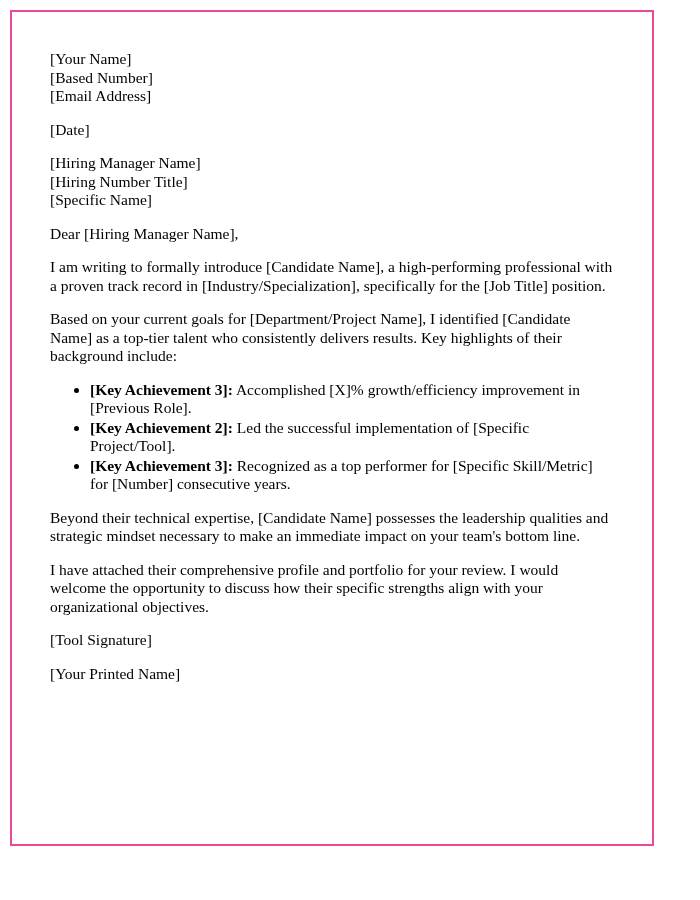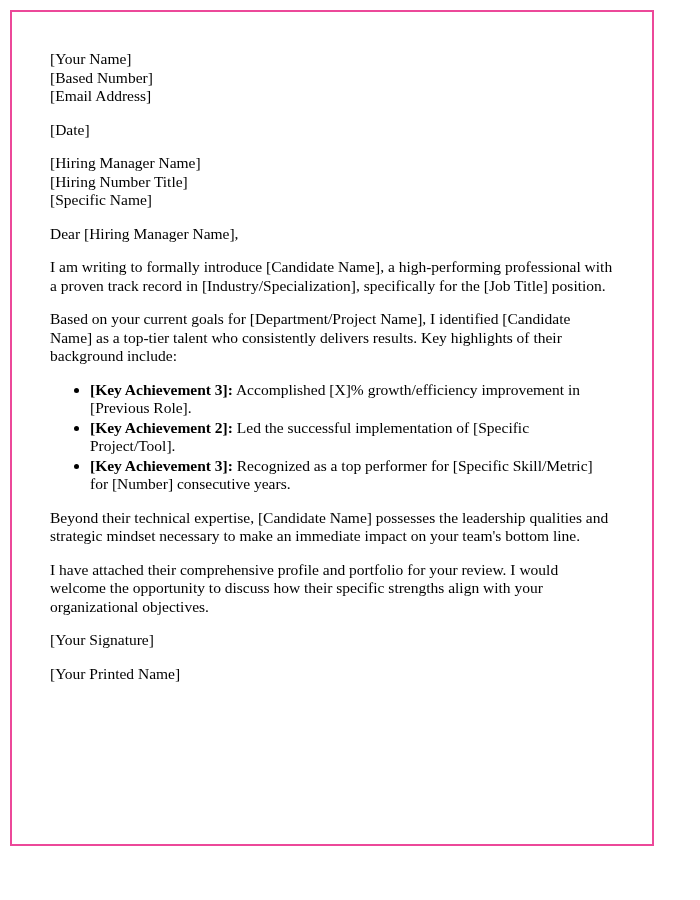--- a/index.html
+++ b/index.html
@@ -80,17 +80,17 @@
     <li>
       <span class="bold">[Key Achievement 3]:</span><span> Recognized as a top performer for [Specific Skill/Metric] for [Number] consecutive years.</span>
     </li>
   </ul>
 
   <p class="para">Beyond their technical expertise, [Candidate Name] possesses the leadership qualities and strategic mindset necessary to make an immediate impact on your team's bottom line.</p>
 
   <p class="para">I have attached their comprehensive profile and portfolio for your review. I would welcome the opportunity to discuss how their specific strengths align with your organizational objectives.</p>
 
 
-  <p class="para">[Your Signature]</p>
+  <p class="para">[Tool Signature]</p>
 
   <p class="para">[Your Printed Name]</p>
 
 </div>
 
 </body></html>

